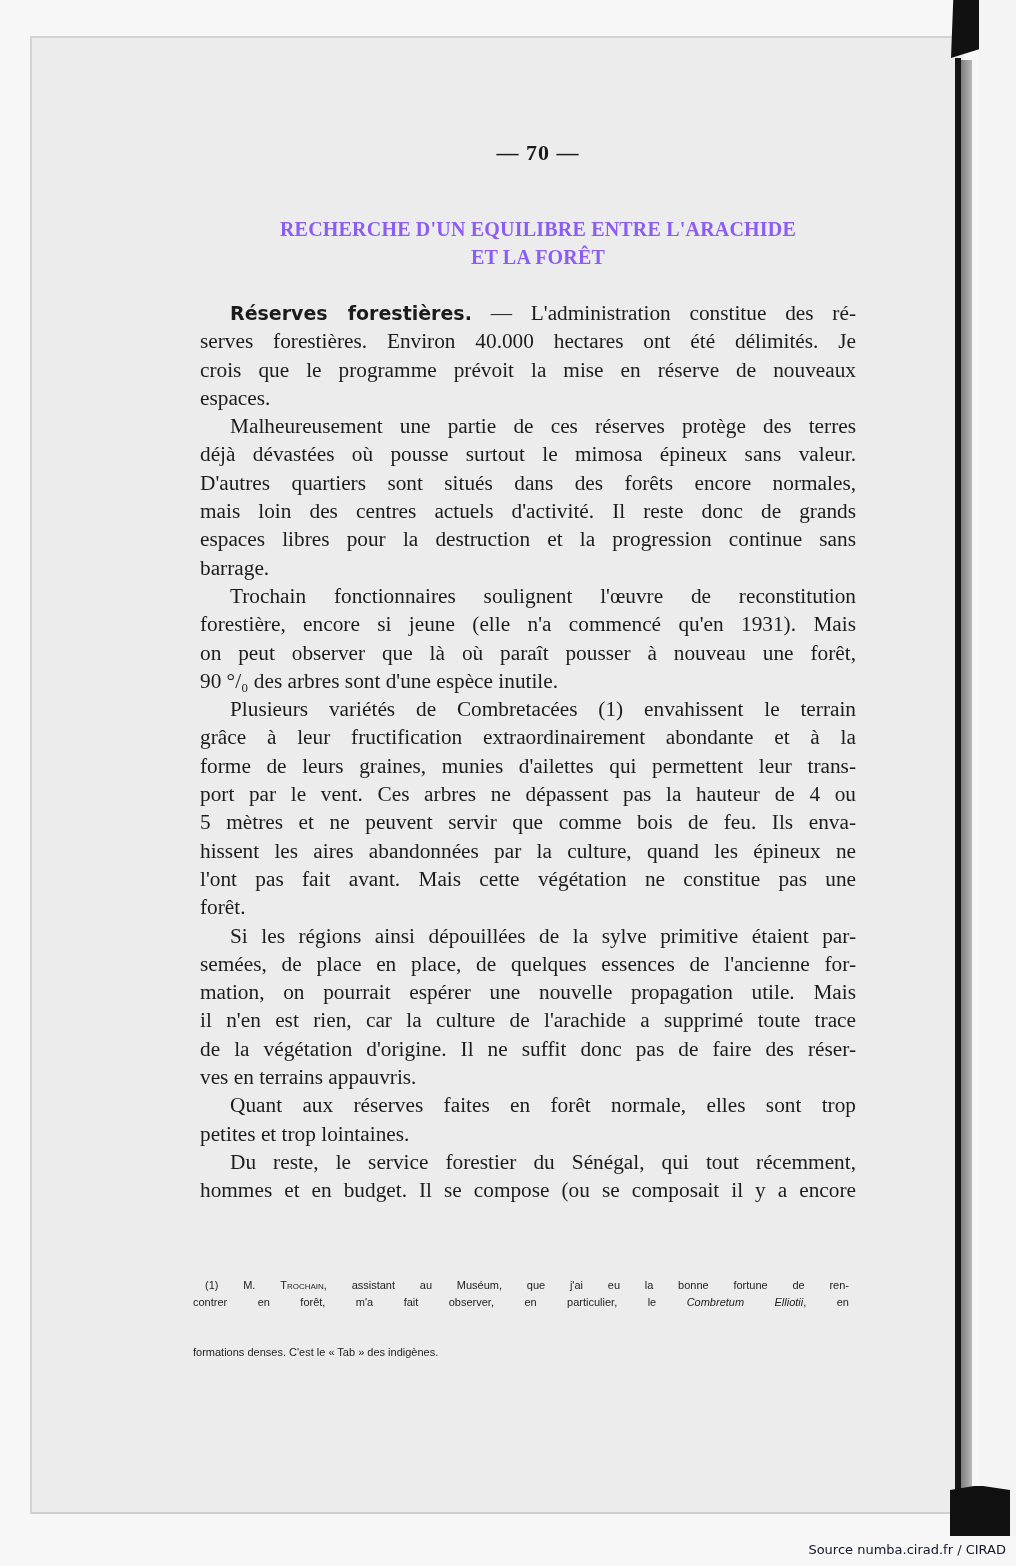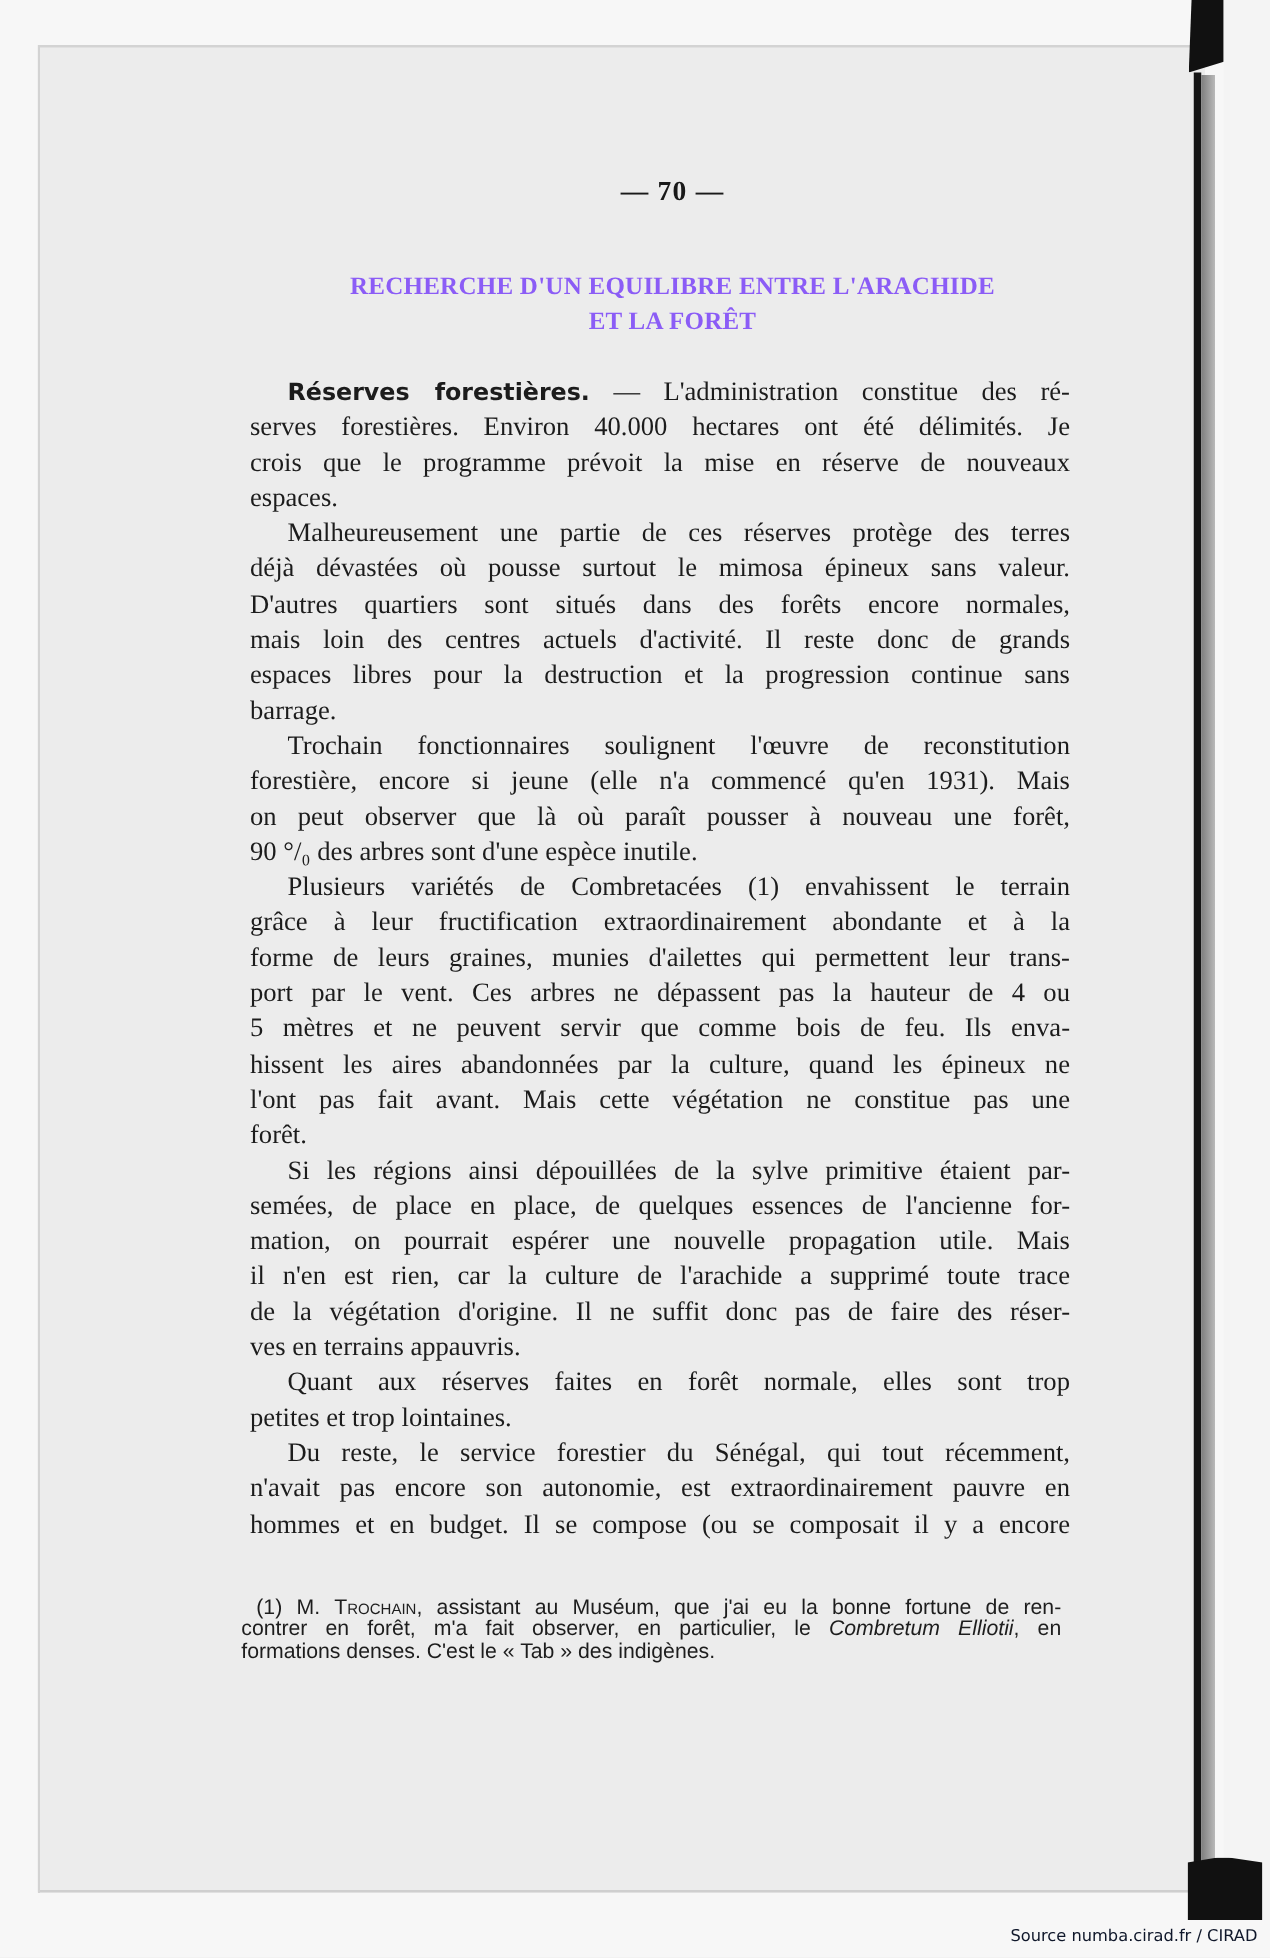--- a/index.html
+++ b/index.html
@@ -127,35 +127,36 @@
       font-size: 19px;
       margin-top: 18px;
     }
 
     .footnote {
       position: absolute;
       top: 1277px;
       left: 193px;
       width: 656px;
       font-family: "Liberation Sans", sans-serif;
-      font-size: 17px;
+      font-size: 11px;
       line-height: 17.3px;
       color: #1d1d1d;
     }
     .footnote .line {
       display: block;
       white-space: nowrap;
       text-align: justify;
       text-align-last: justify;
     }
     .footnote .line.indent {
       padding-left: 12px;
     }
     .footnote .line.last {
       text-align-last: left;
+      margin-top: 32px;
     }
     .smallcaps {
       font-variant: small-caps;
     }
     .it {
       font-style: italic;
     }
 
     .source-credit {
       position: absolute;
@@ -208,21 +209,20 @@
   <span class="line last">forêt.</span>
   <span class="line indent">Si les régions ainsi dépouillées de la sylve primitive étaient par-</span>
   <span class="line">semées, de place en place, de quelques essences de l'ancienne for-</span>
   <span class="line">mation, on pourrait espérer une nouvelle propagation utile. Mais</span>
   <span class="line">il n'en est rien, car la culture de l'arachide a supprimé toute trace</span>
   <span class="line">de la végétation d'origine. Il ne suffit donc pas de faire des réser-</span>
   <span class="line last">ves en terrains appauvris.</span>
   <span class="line indent">Quant aux réserves faites en forêt normale, elles sont trop</span>
   <span class="line last">petites et trop lointaines.</span>
   <span class="line indent">Du reste, le service forestier du Sénégal, qui tout récemment,</span>
-  <span class="line">n'avait pas encore son autonomie, est extraordinairement pauvre en</span>
   <span class="line">hommes et en budget. Il se compose (ou se composait il y a encore</span>
 </div>
 
 <div class="footnote">
   <span class="line indent"><span>(1) M. </span><span class="smallcaps">Trochain</span><span>, assistant au Muséum, que j'ai eu la bonne fortune de ren-</span></span>
   <span class="line"><span>contrer en forêt, m'a fait observer, en particulier, le </span><span class="it">Combretum Elliotii</span><span>, en</span></span>
   <span class="line last">formations denses. C'est le « Tab » des indigènes.</span>
 </div>
 
 <div class="source-credit">Source numba.cirad.fr / CIRAD</div>

